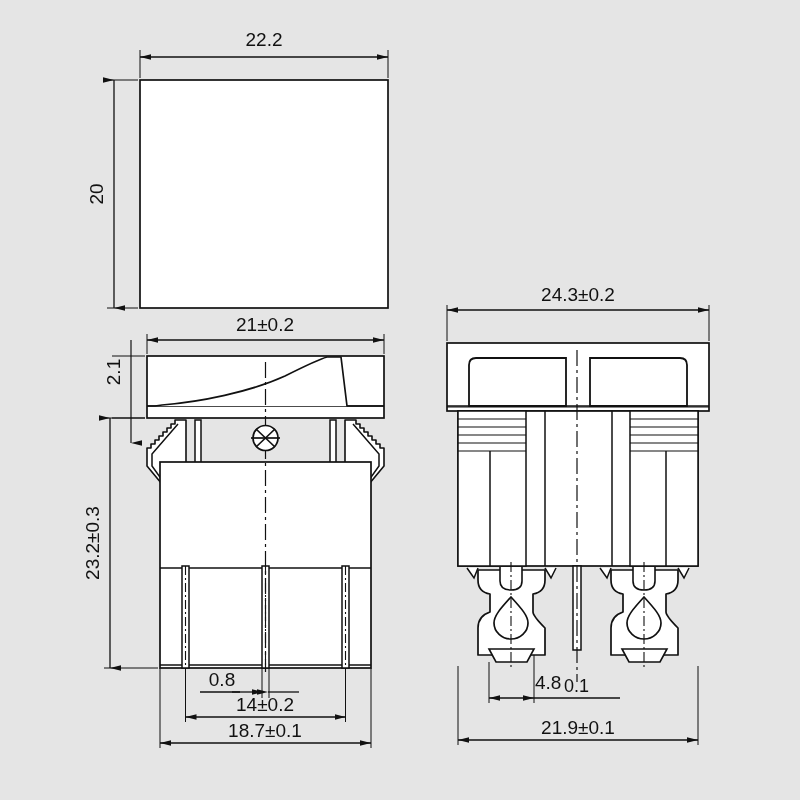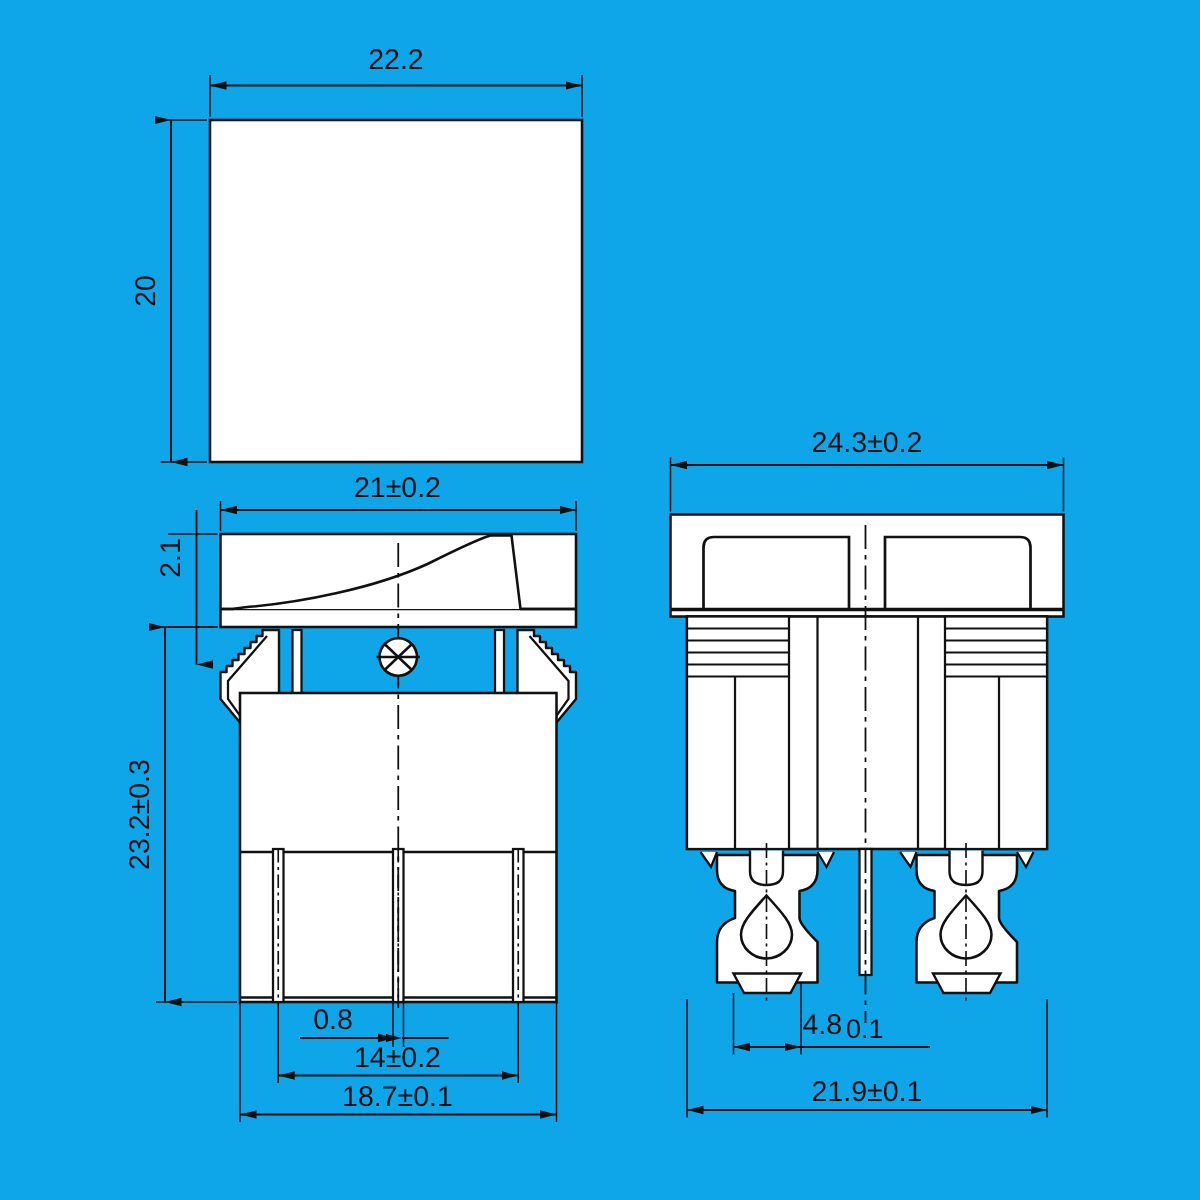--- a/index.html
+++ b/index.html
@@ -1,18 +1,18 @@
 <!DOCTYPE html>
 <html><head>
 <meta charset="utf-8">
 <style>
   html,body{margin:0;padding:0;background:#ffffff;}
   body{width:800px;height:800px;overflow:hidden;
        font-family:"Liberation Sans","DejaVu Sans",sans-serif;}
-  #sheet{position:relative;width:800px;height:800px;background:#0ea5e9;}
+  #sheet{position:relative;width:800px;height:800px;background:#e5e5e5;}
   svg{display:block;}
   .dimtext{font-family:"Liberation Sans","DejaVu Sans",sans-serif;
            font-size:19px;fill:#111;letter-spacing:0px;}
   .dimtext.small{font-size:18px;}
 </style>
 </head>
 <body>
 
 <div id="sheet">
 <svg width="800" height="800" viewBox="0 0 800 800">

